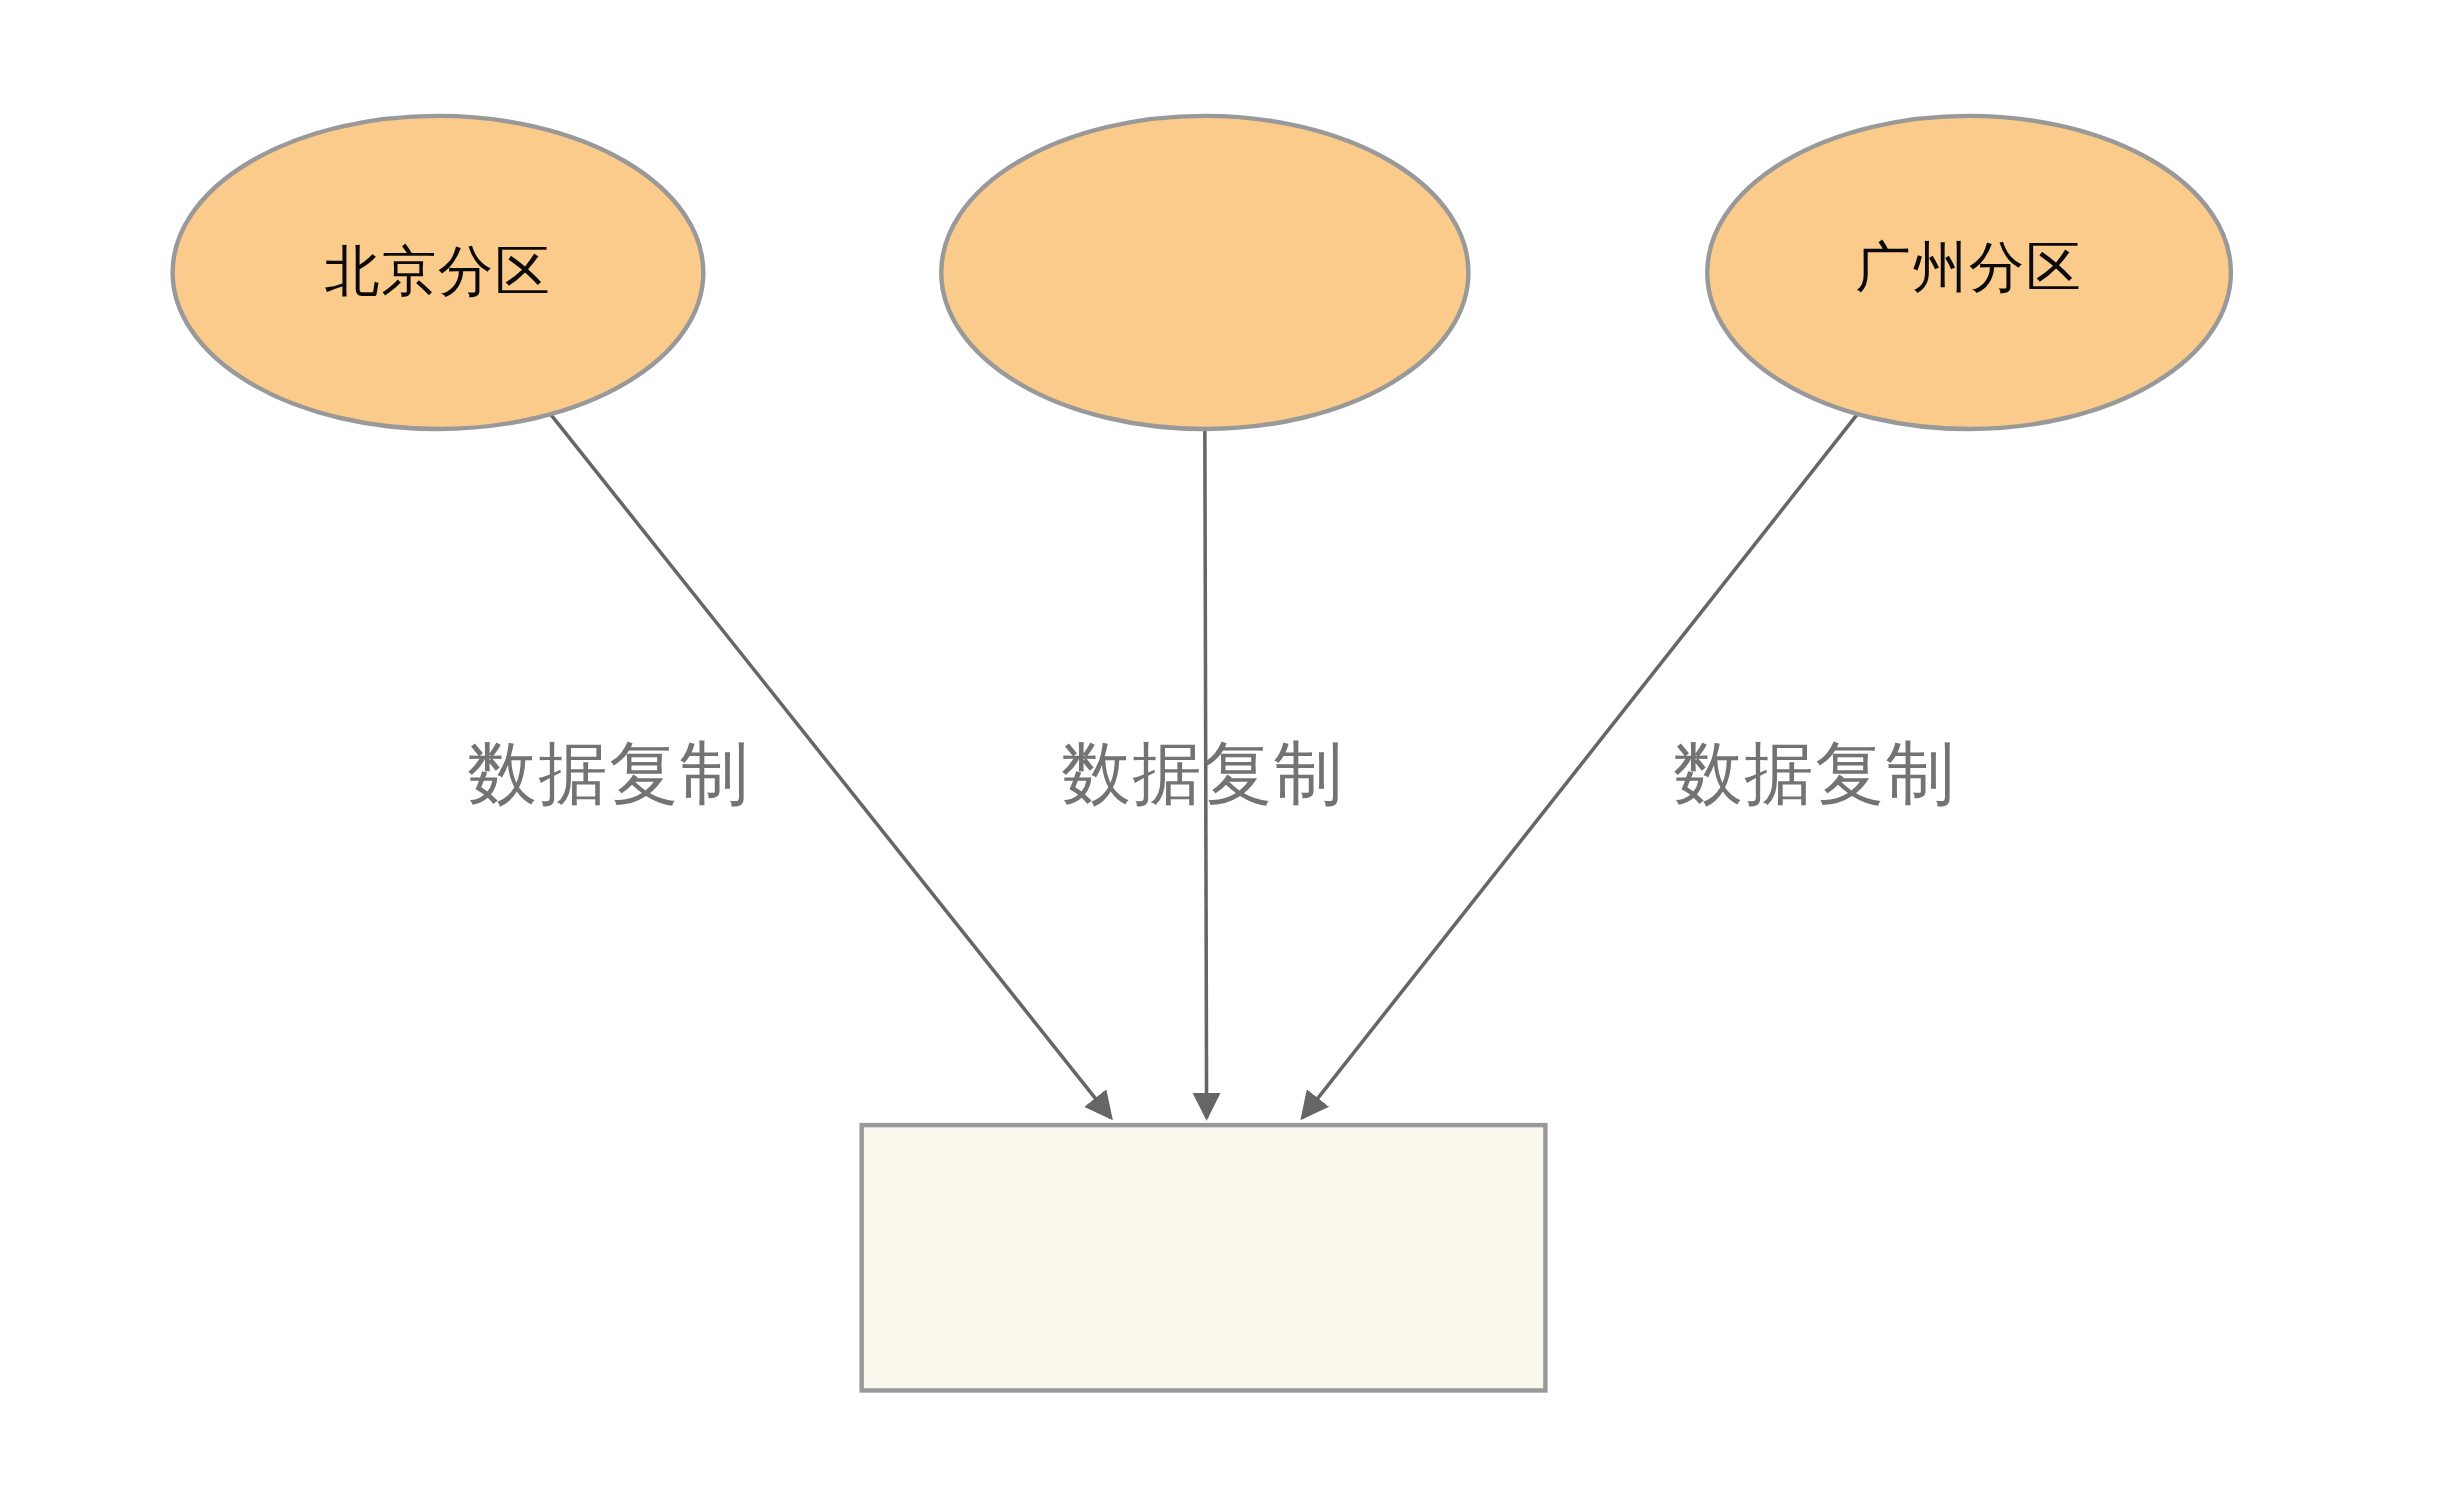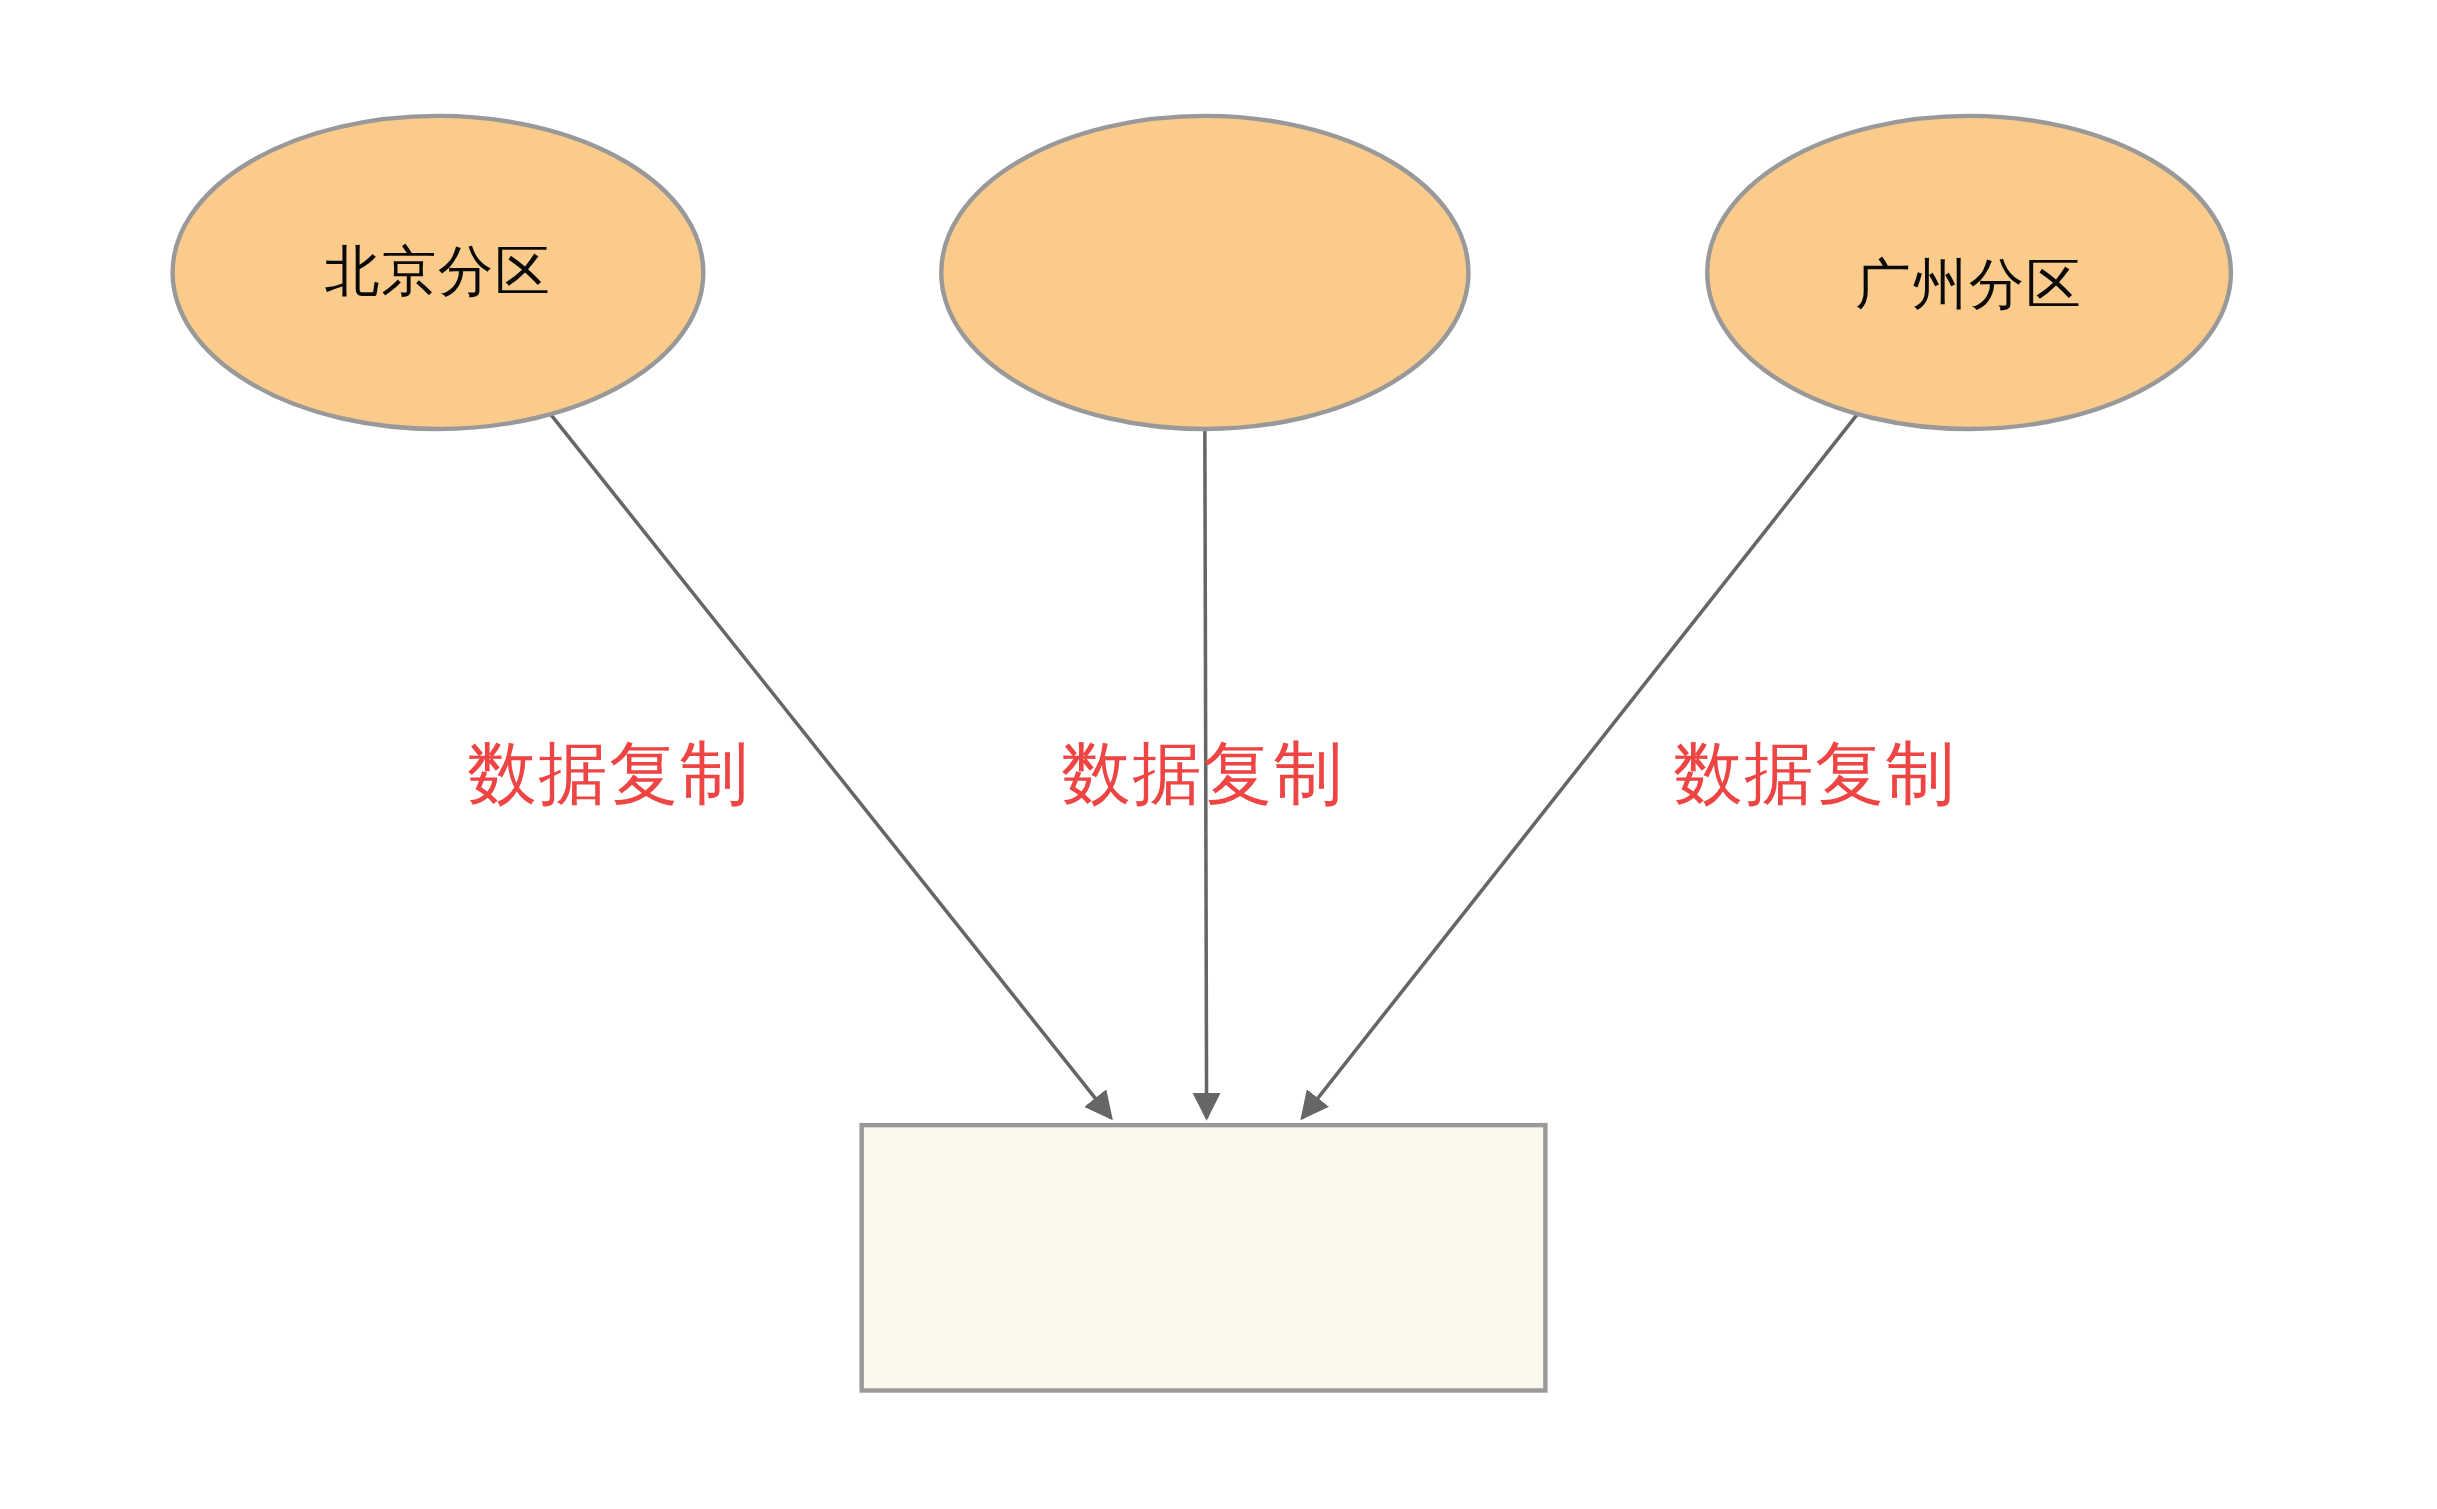--- a/index.html
+++ b/index.html
@@ -26,21 +26,21 @@
     transform: translate(-50%, -50%);
     font-size: 55px;
     color: #0a0a0a;
     white-space: nowrap;
     letter-spacing: 1.8px;
   }
   .edge-label {
     position: absolute;
     transform: translate(-50%, -50%);
     font-size: 69px;
-    color: #ef4444;
+    color: #737373;
     white-space: nowrap;
     letter-spacing: 1.8px;
   }
 </style>
 </head>
 <body>
 
 <div id="canvas">
 
   <svg id="shape-layer" viewBox="0 0 2756 1706" xmlns="http://www.w3.org/2000/svg">
@@ -54,20 +54,20 @@
     <line x1="1362" y1="486" x2="1364" y2="1264" stroke="#666666" stroke-width="4" marker-end="url(#arrowhead)"></line>
     <line x1="2100" y1="468" x2="1472" y2="1264" stroke="#666666" stroke-width="4" marker-end="url(#arrowhead)"></line>
 
     <ellipse cx="495" cy="308" rx="300" ry="177" fill="#FBCB8C" stroke="#999999" stroke-width="5"></ellipse>
     <ellipse cx="1362" cy="308" rx="298" ry="177" fill="#FBCB8C" stroke="#999999" stroke-width="5"></ellipse>
     <ellipse cx="2226" cy="308" rx="296" ry="177" fill="#FBCB8C" stroke="#999999" stroke-width="5"></ellipse>
     <rect x="974" y="1272" width="773" height="300" fill="#FAF8EC" stroke="#999999" stroke-width="5"></rect>
   </svg>
 
   <div class="node-label" style="left:438px;  top:272px;">北京分区</div>
-  <div class="node-label" style="left:1969px; top:285px;">广州分区</div>
+  <div class="node-label" style="left:1969px; top:268px;">广州分区</div>
 
   <div class="edge-label" style="left:609px;  top:774px;">数据复制</div>
   <div class="edge-label" style="left:1203px; top:774px;">数据复制</div>
   <div class="edge-label" style="left:1815px; top:774px;">数据复制</div>
 
 </div>
 
 
 </body></html>

